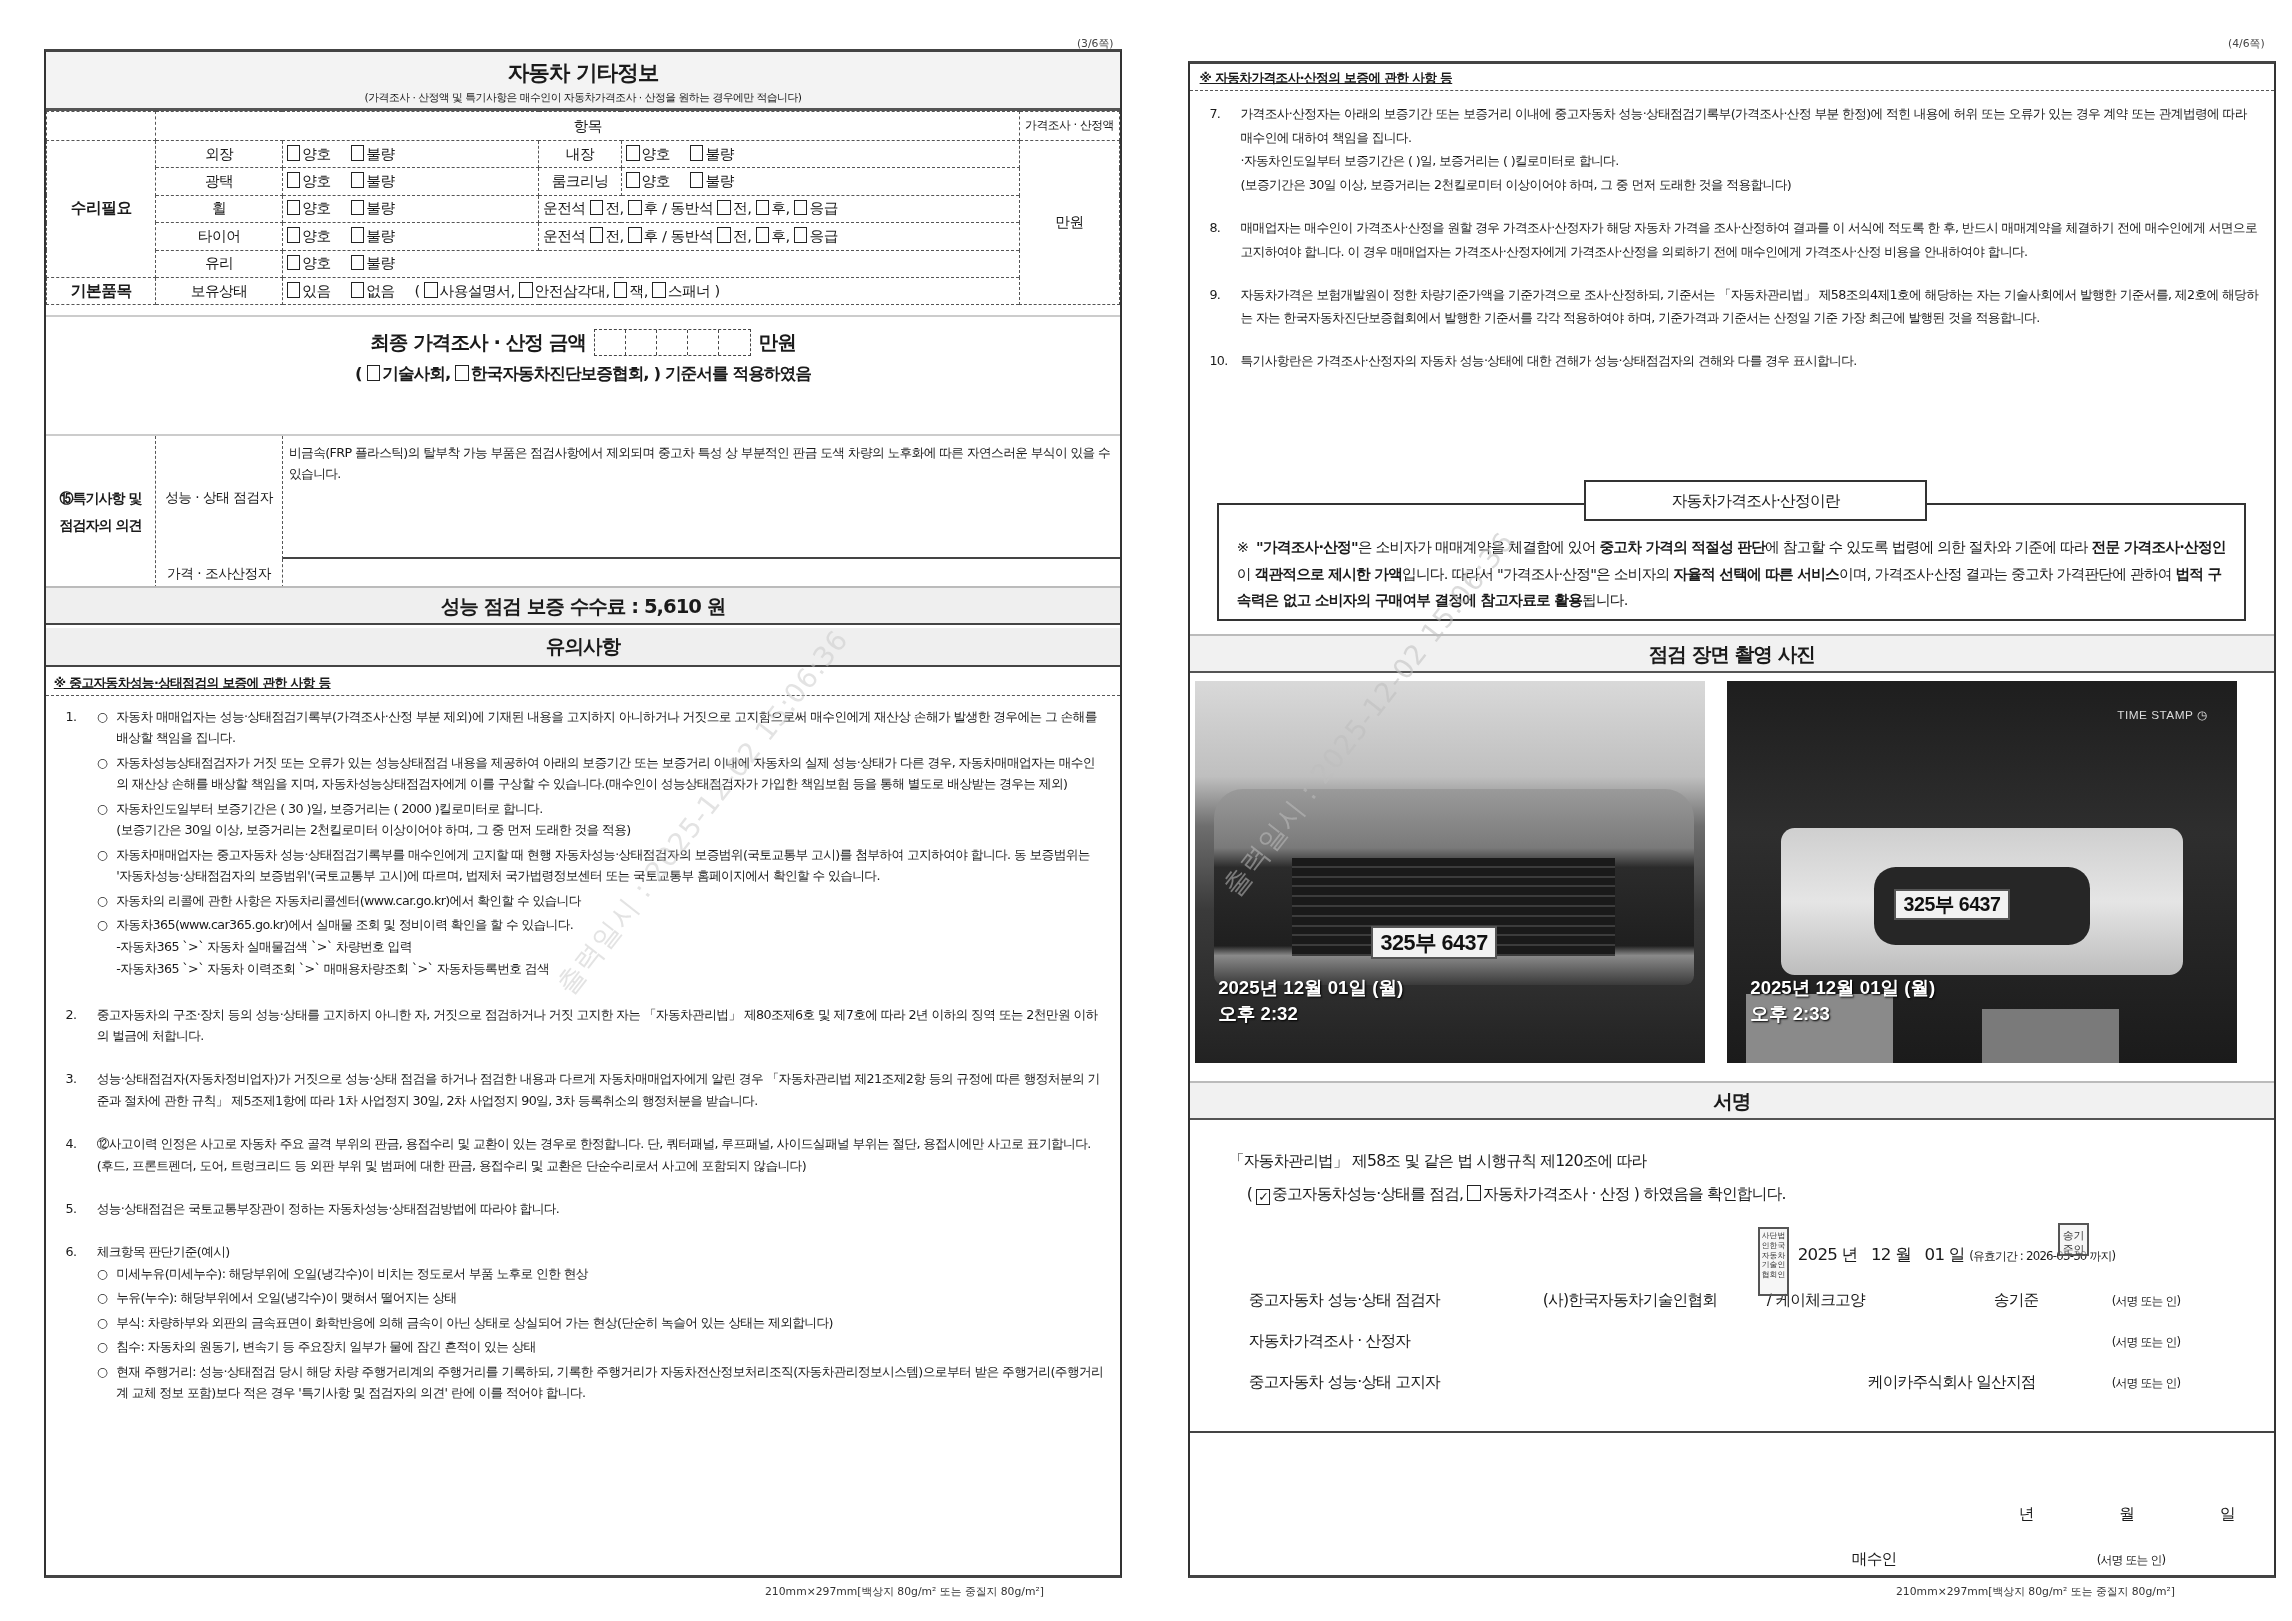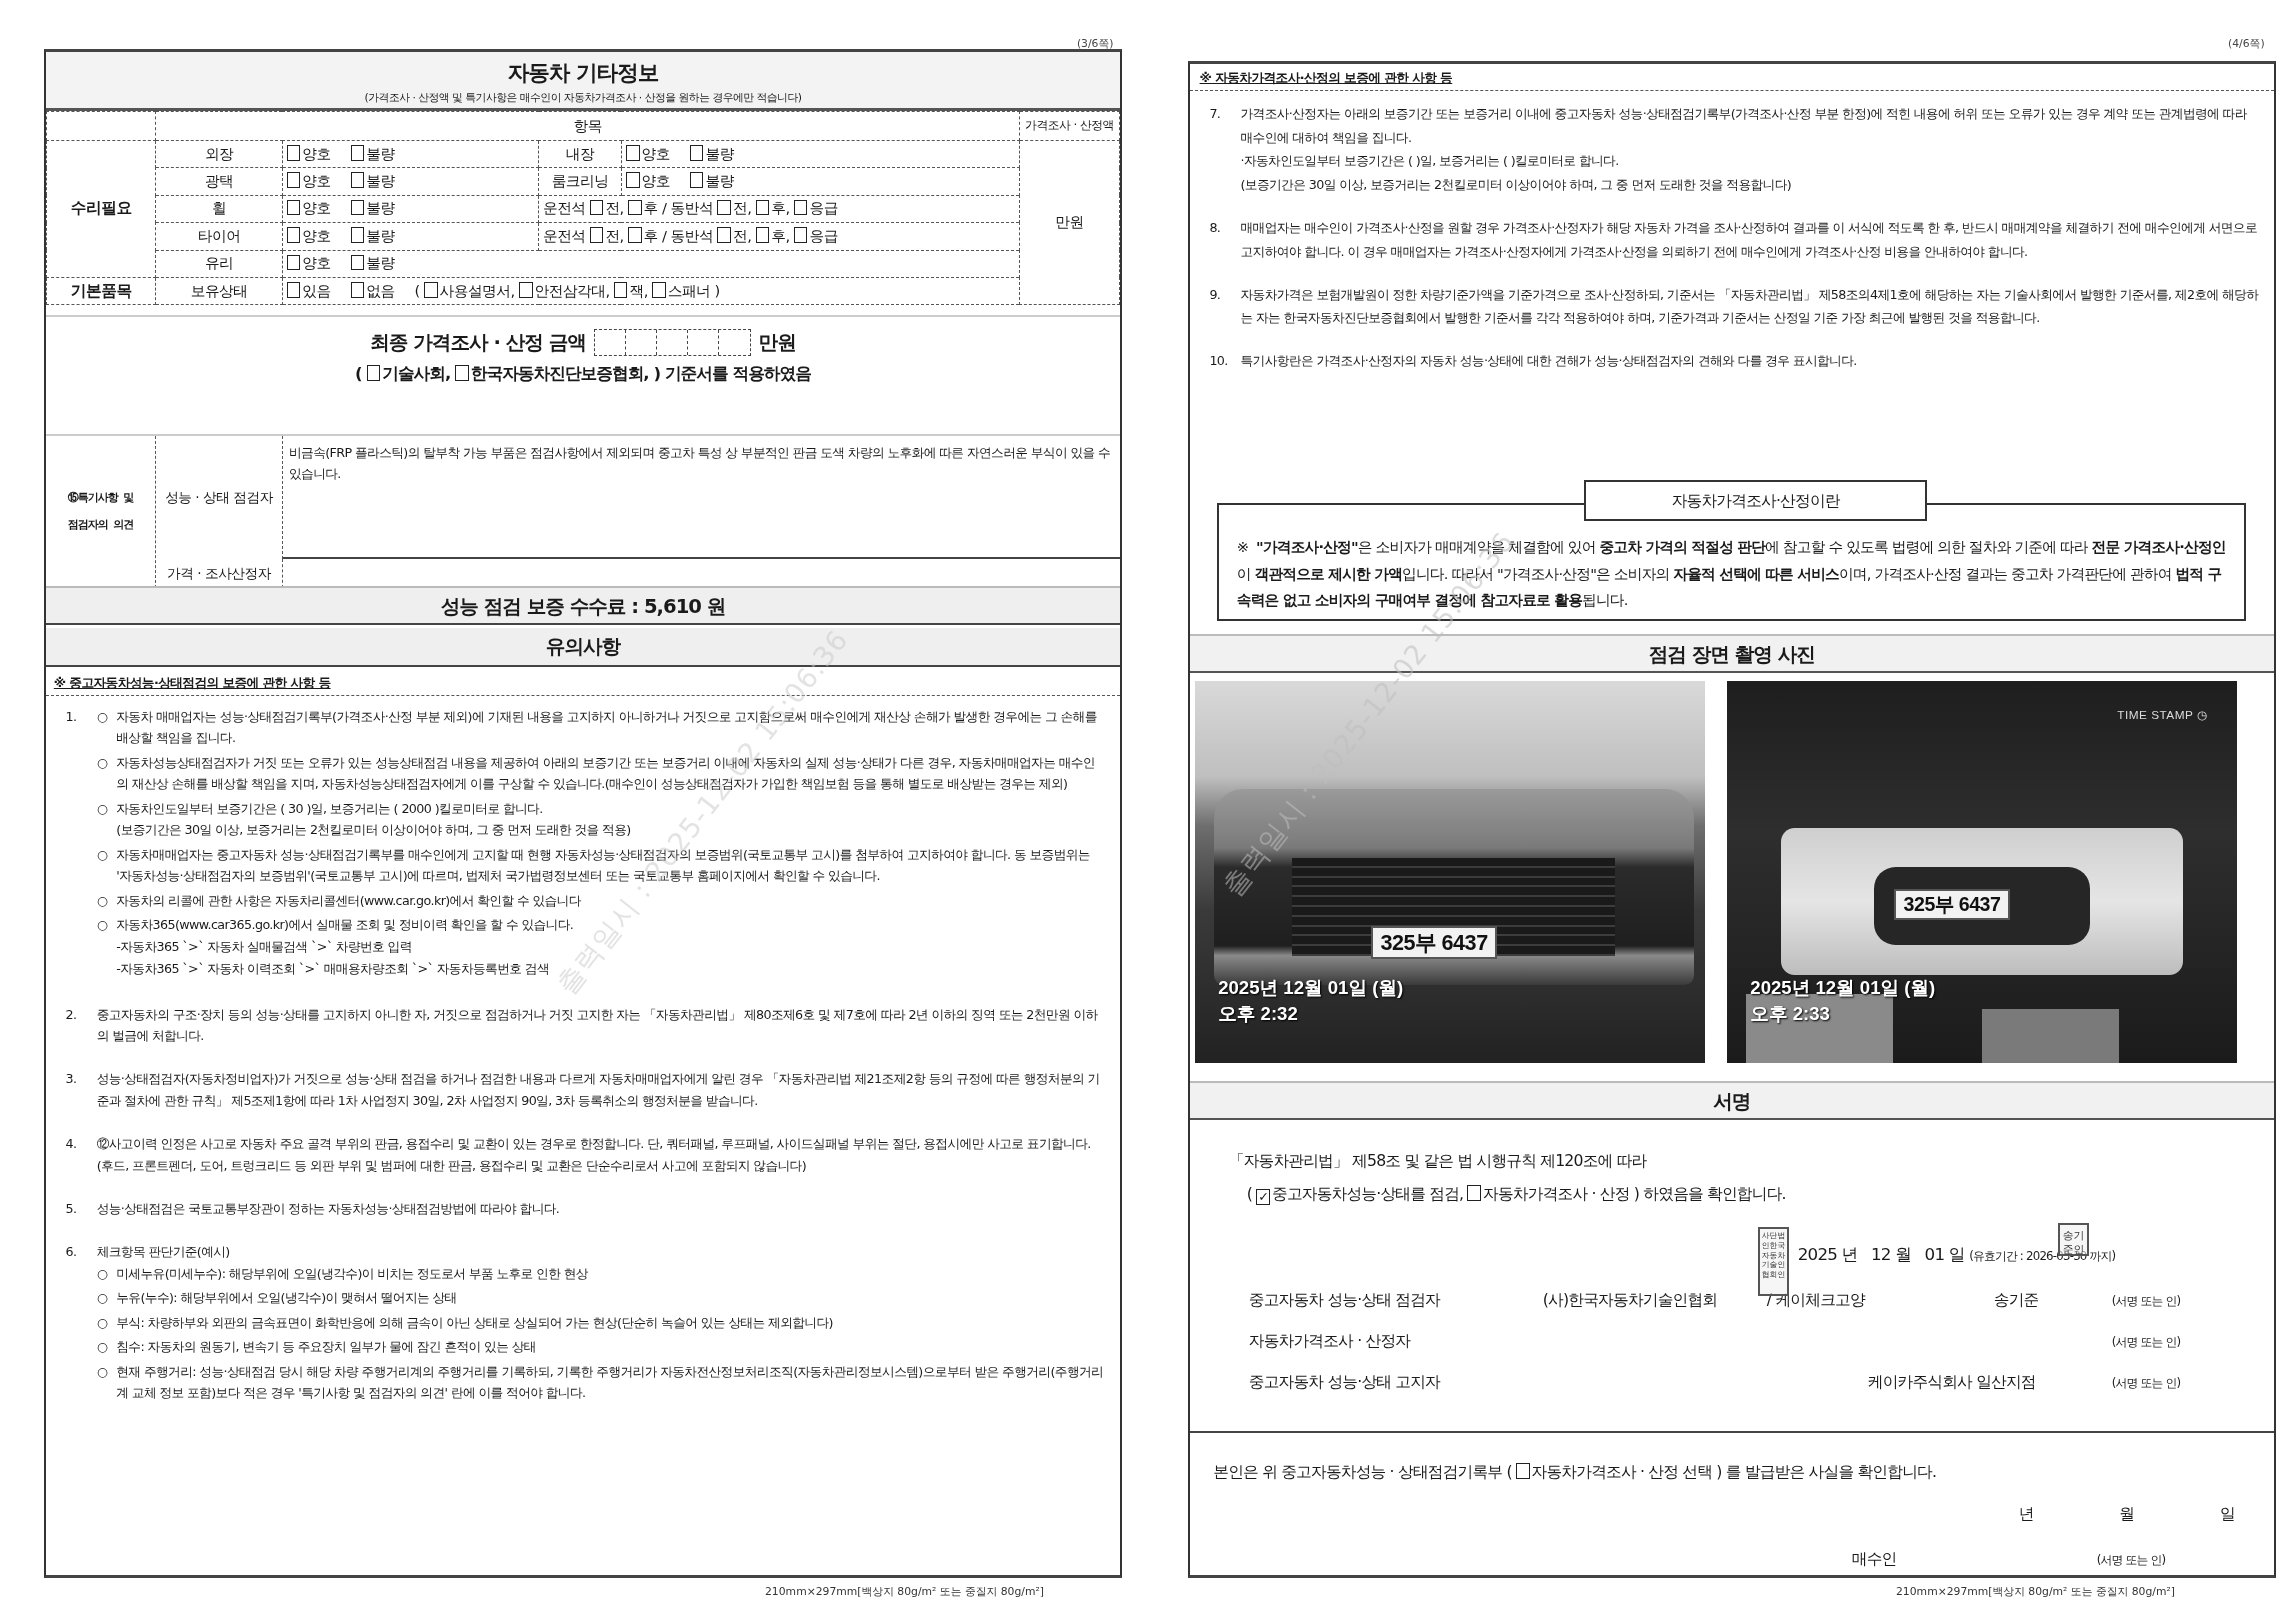--- a/index.html
+++ b/index.html
@@ -37,21 +37,21 @@
   .gap { display: inline-block; width: 15.7px; }
 
   .price-block { position: absolute; left: 0; top: 263px; width: 100%; height: 108px; text-align: center; border-top: 2px solid #ccc; }
   .price-line { margin-top: 11.8px; font-size: 19.6px; font-weight: bold; letter-spacing: -1px; display: flex; justify-content: center; align-items: center; gap: 7.8px; }
   .digit-boxes { display: inline-flex; border: 1.5px dashed #444; height: 27.4px; }
   .digit-boxes span { width: 31px; border-right: 1px dashed #444; }
   .digit-boxes span:last-child { border-right: none; }
   .price-desc { font-size: 16.7px; font-weight: bold; letter-spacing: -1px; margin-top: 5.9px; line-height: 23.5px; }
 
   .special { position: absolute; left: 0; top: 382px; width: 100%; height: 152px; border-top: 2px solid #ccc; }
-  .special .lbl { position: absolute; left: 0; top: 0; width: 110px; height: 152px; border-right: 1px dashed #555; display: flex; align-items: center; justify-content: center; text-align: center; font-weight: bold; font-size: 11px; line-height: 27.4px; letter-spacing: -1px; font-family: Liberation Mono, monospace; }
+  .special .lbl { position: absolute; left: 0; top: 0; width: 110px; height: 152px; border-right: 1px dashed #555; display: flex; align-items: center; justify-content: center; text-align: center; font-weight: bold; font-size: 14px; line-height: 27.4px; letter-spacing: -1px; }
   .special .sub1 { position: absolute; left: 110px; top: 0; width: 127px; height: 123px; border-right: 1px dashed #555; display: flex; align-items: center; justify-content: center; font-size: 13.7px; letter-spacing: -0.5px; }
   .special .sub2 { position: absolute; left: 110px; top: 123px; width: 127px; height: 29px; border-right: 1px dashed #555; display: flex; align-items: center; justify-content: center; font-size: 13.7px; letter-spacing: -0.5px; }
   .special .opinion { position: absolute; left: 243px; top: 5.9px; right: 7.8px; font-size: 12.7px; line-height: 21.6px; letter-spacing: -0.6px; }
   .special .divider { position: absolute; left: 237px; right: 0; top: 121px; border-top: 2.9px solid #444; }
 
   .fee-bar { position: absolute; left: 0; top: 534px; width: 100%; height: 39px; background: #efefef; border-top: 2px solid #bbb; border-bottom: 2.9px solid #444; text-align: center; font-size: 19.6px; font-weight: bold; line-height: 37px; letter-spacing: -1px; }
   .notice-bar { position: absolute; left: 0; top: 576px; width: 100%; height: 39px; background: #efefef; border-bottom: 2.9px solid #444; text-align: center; font-size: 19.6px; font-weight: bold; line-height: 37px; letter-spacing: -1px; }
 
   .notes { position: absolute; left: 0; top: 617px; width: 100%; }
   .notes-head { font-size: 12.7px; font-weight: bold; text-decoration: underline; padding: 5.9px 7.8px 2.9px; border-bottom: 1.5px dashed #555; letter-spacing: -0.6px; }
@@ -438,25 +438,20 @@
         <span class="sig">(서명 또는 인)</span>
       </div>
       <div class="sign-row" style="top:247px">
         <span class="role">중고자동차 성능·상태 고지자</span>
         <span class="branch" style="left:619px">케이카주식회사 일산지점</span>
         <span class="sig">(서명 또는 인)</span>
       </div>
     </div>
 
     <div class="receipt">
-      <div class="line">
-        <span>본인은 위 중고자동차성능 · 상태점검기록부 (</span>
-        <span class="cb"></span><span>자동차가격조사 · 산정 선택</span>
-        <span>) 를 발급받은 사실을 확인합니다.</span>
-      </div>
       <div class="ymd">
         <span>년</span>
         <span>월</span>
         <span>일</span>
       </div>
       <div class="buyer">매수인</div>
       <div class="buyer-sig">(서명 또는 인)</div>
     </div>
   </div>
 

